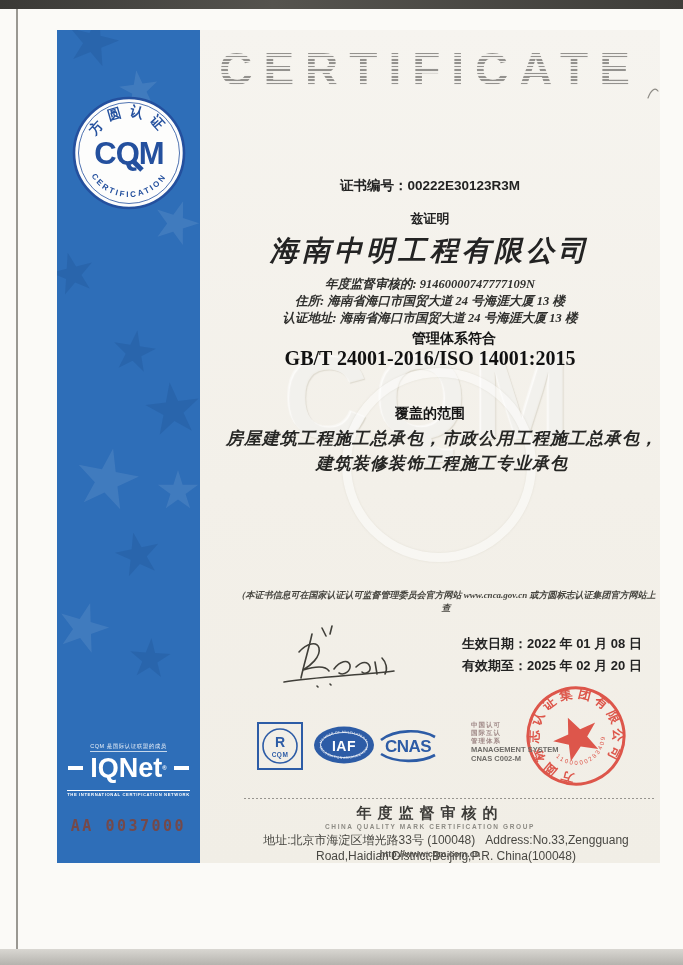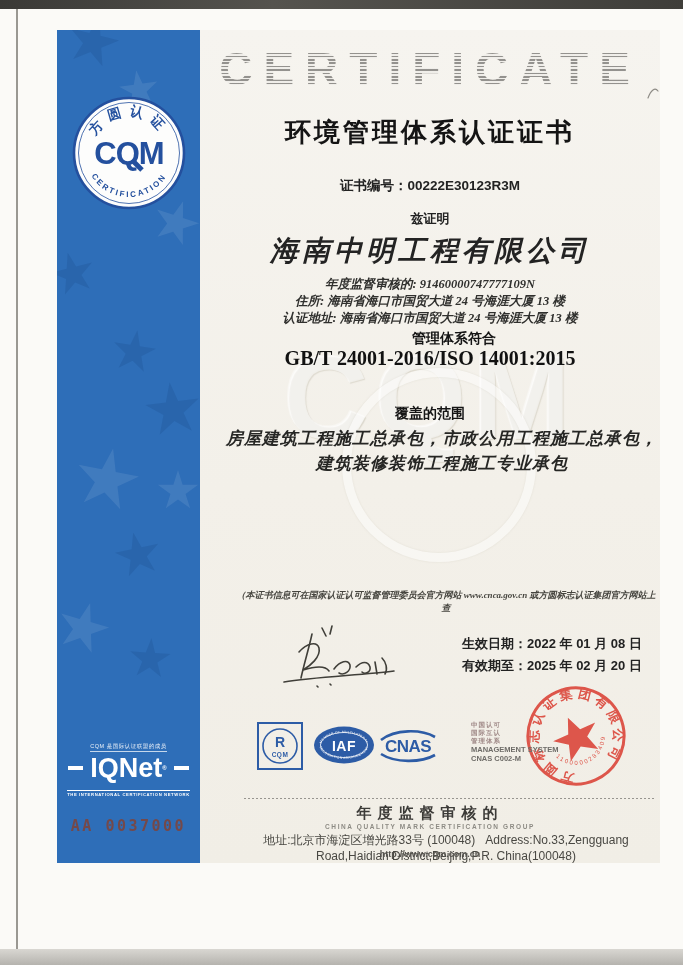--- a/index.html
+++ b/index.html
@@ -129,21 +129,20 @@
 
     <div class="abs" id="serial">AA 0037000</div>
   </div>
 
   <div class="abs" id="content">
 
     <div class="row" id="wm-cqm">CQM</div>
     <div class="abs" id="wm-ring"></div>
 
     <div class="row" id="cert-watermark">CERTIFICATE</div>
-    <div class="row" id="doc-title">环境管理体系认证证书</div>
     <div class="row" id="cert-no">证书编号：00222E30123R3M</div>
     <div class="row" id="attest">兹证明</div>
     <div class="row" id="company">海南中明工程有限公司</div>
 
     <div class="row" id="org-details">
       <div>年度监督审核的: 91460000747777109N</div>
       <div>住所: 海南省海口市国贸大道 24 号海涯大厦 13 楼</div>
       <div>认证地址: 海南省海口市国贸大道 24 号海涯大厦 13 楼</div>
     </div>
 

